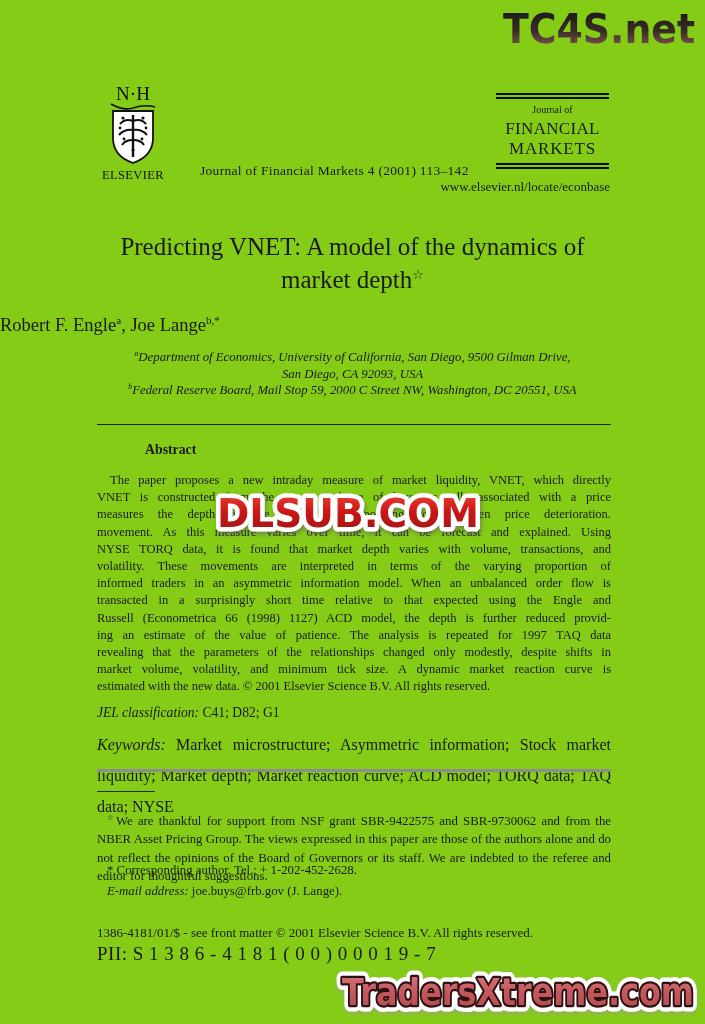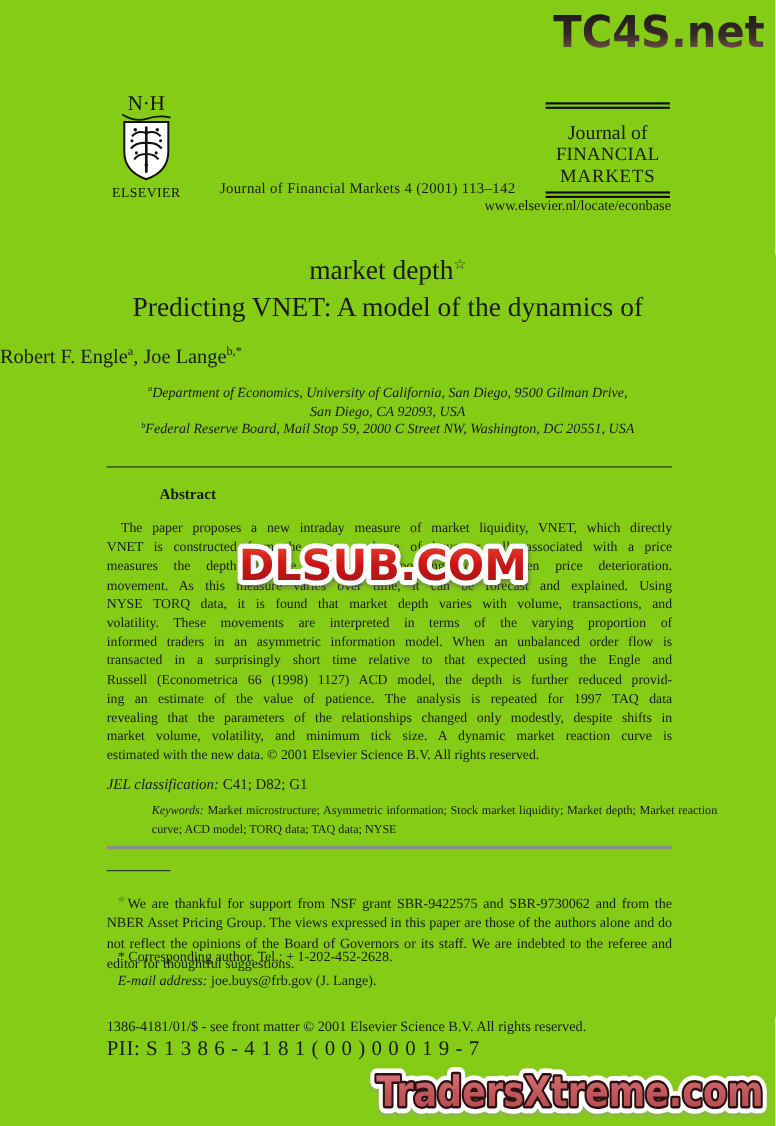--- a/index.html
+++ b/index.html
@@ -16,21 +16,21 @@
 
   
   #logo { left:101px; top:84px; }
 
   
   #citation { left:200px; top:163px; font-size:13.5px; letter-spacing:0.3px; }
 
   
   #jbox { left:496px; top:93px; width:113px; text-align:center; }
   .dbl-rule { height:6px; border-top:2px solid #0e0e0e; border-bottom:2px solid #0e0e0e; }
-  #jbox .l1 { font-size:18px; line-height:19px; margin-top:12px; }
+  #jbox .l1 { font-size:10px; line-height:19px; margin-top:1px; }
   #jbox .l2 { font-size:17px; line-height:20px; letter-spacing:0.3px; }
   #jbox .l3 { font-size:17px; line-height:20px; letter-spacing:0.8px; margin-bottom:4px; }
 
   #website { top:179px; right:95px; font-size:13px; }
 
   #title { top:230px; left:0; width:705px; text-align:center; font-size:25px; line-height:33px; }
   #title sup { font-size:13px; }
 
   #authors { top:315px; left:0; width:705px; font-size:18.5px; }
   #affil { top:349px; left:0; width:705px; text-align:center; font-style:italic; font-size:12.8px; line-height:16.6px; }
@@ -40,21 +40,21 @@
   #abs-head { top:442px; left:97px; font-size:13.8px; font-weight:bold;margin-left:48px; }
 
   #abstract { top:473px; left:97px; width:514px; font-size:12.5px; }
   .abs-line { width:514px; height:17.2px; overflow:hidden; text-align:justify; text-align-last:justify; white-space:normal; }
   .abs-line.first { text-indent:13px; }
   .abs-line.last { text-align-last:left; }
 
   #wm-mid { left:206px; top:485px; }
 
   #jel { top:705px; left:97px; font-size:13.6px; }
-  #keywords { top:729px; left:97px; width:514px; font-size:11px; line-height:17px; text-align:justify;margin-left:41px; }
+  #keywords { top:729px; left:97px; width:514px; font-size:16px; line-height:31px; text-align:justify; }
   .ital { font-style:italic; }
 
   #rule2 { top:769px; left:97px; width:514px; height:2.6px; background:#8d8d8d; }
   #fn-sep { top:791px; left:97px; width:58px; border-top:1.3px solid #2a2a2a; }
 
   #thanks { top:795px; left:97px; width:514px; font-size:12.8px; line-height:18.3px; text-align:justify; text-indent:10px;margin-top:17px; }
   #corresp { top:863px; left:97px; width:514px; font-size:12.8px; text-indent:10px; }
   #email { top:884px; left:97px; width:514px; font-size:12.8px; text-indent:10px; }
 
   #front-matter { top:925px; left:97px; font-size:13px;text-align:right; }
@@ -100,22 +100,22 @@
     <div class="dbl-rule"></div>
     <div class="l1">Journal of</div>
     <div class="l2">FINANCIAL</div>
     <div class="l3">MARKETS</div>
     <div class="dbl-rule"></div>
   </div>
 
   <div id="website" class="abs">www.elsevier.nl/locate/econbase</div>
 
   <div id="title" class="abs">
+    <div>Predicting VNET: A model of the dynamics of</div>
     <div><span>market depth</span><sup>☆</sup></div>
-    <div>Predicting VNET: A model of the dynamics of</div>
   </div>
 
   <div id="authors" class="abs">
     <span>Robert F. Engle</span><sup>a</sup><span>, Joe Lange</span><sup>b,*</sup>
   </div>
 
   <div id="affil" class="abs">
     <div><sup>a</sup><span>Department of Economics, University of California, San Diego, 9500 Gilman Drive,</span></div>
     <div>San Diego, CA 92093, USA</div>
     <div><sup>b</sup><span>Federal Reserve Board, Mail Stop 59, 2000 C Street NW, Washington, DC 20551, USA</span></div>

